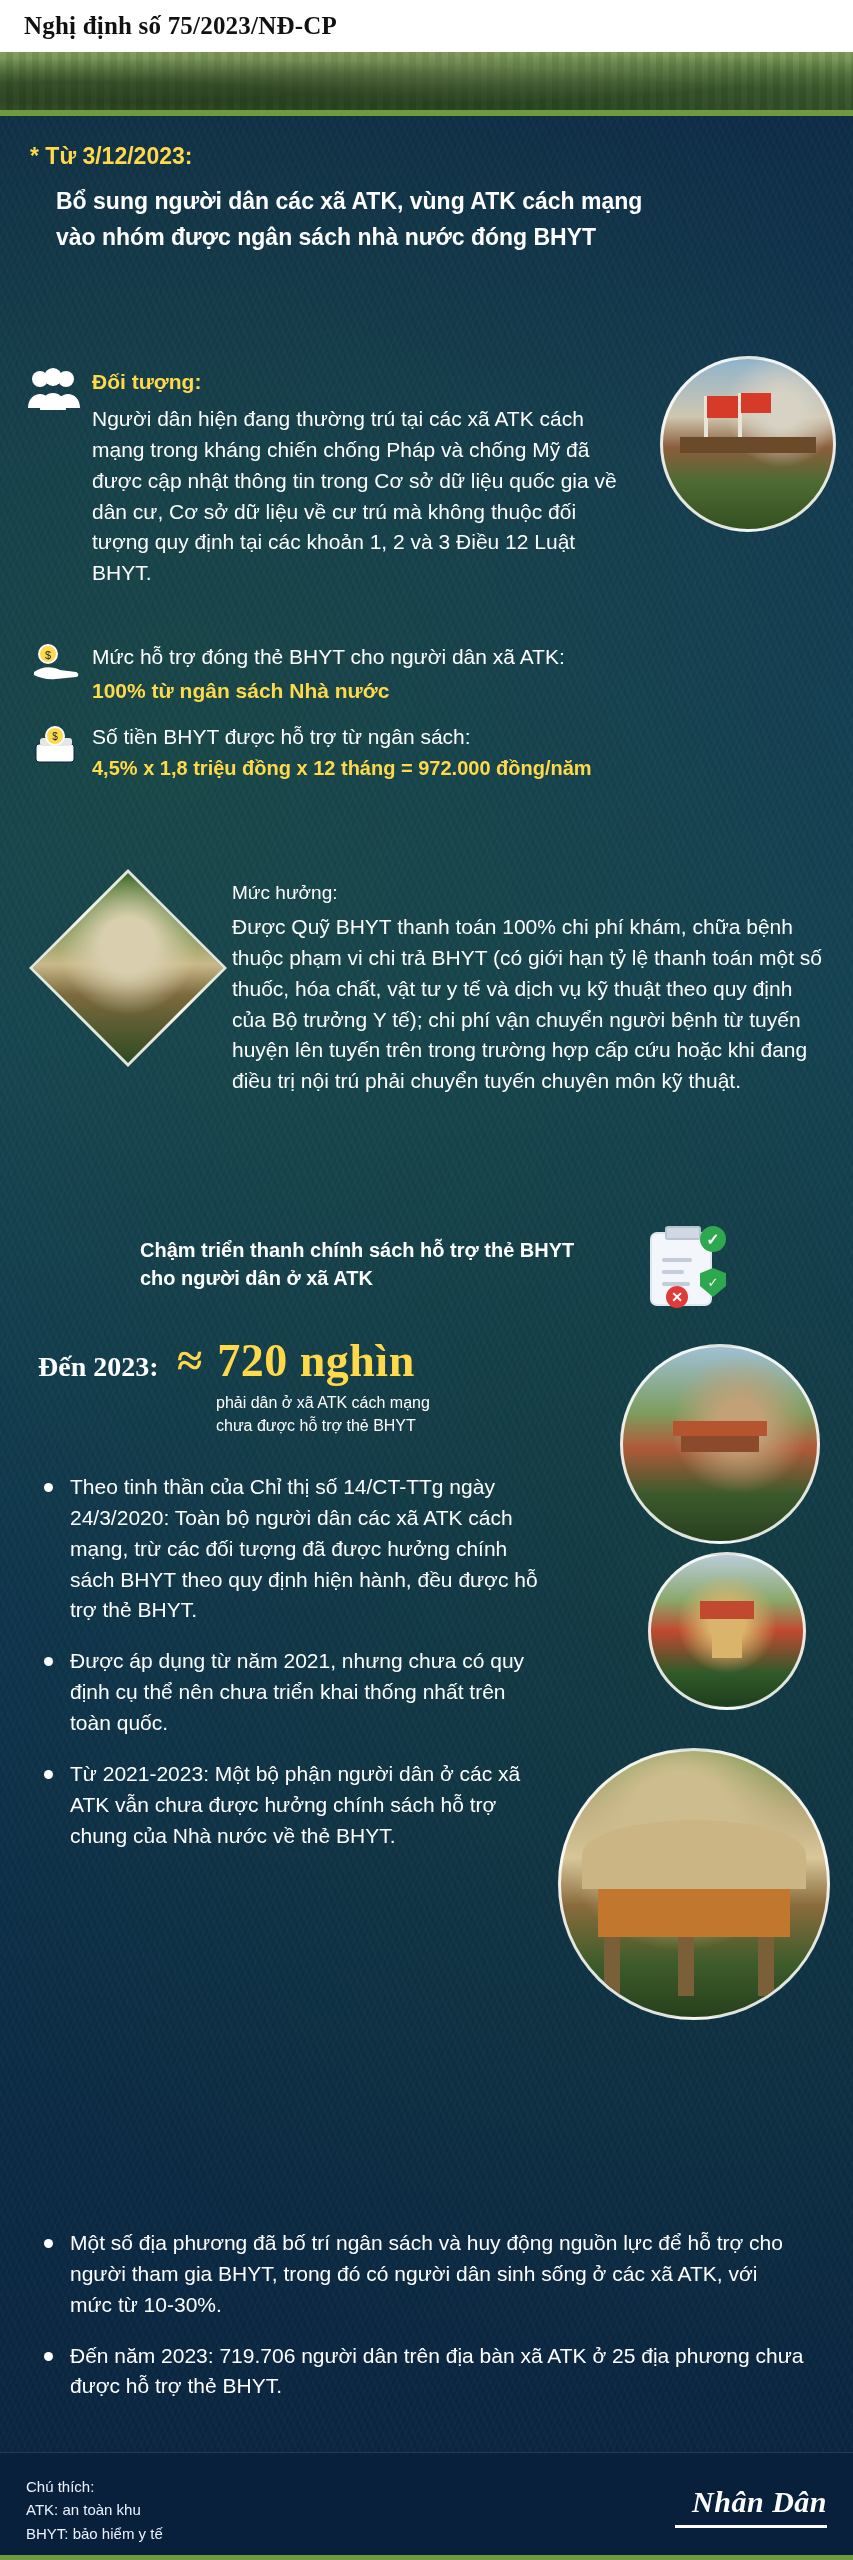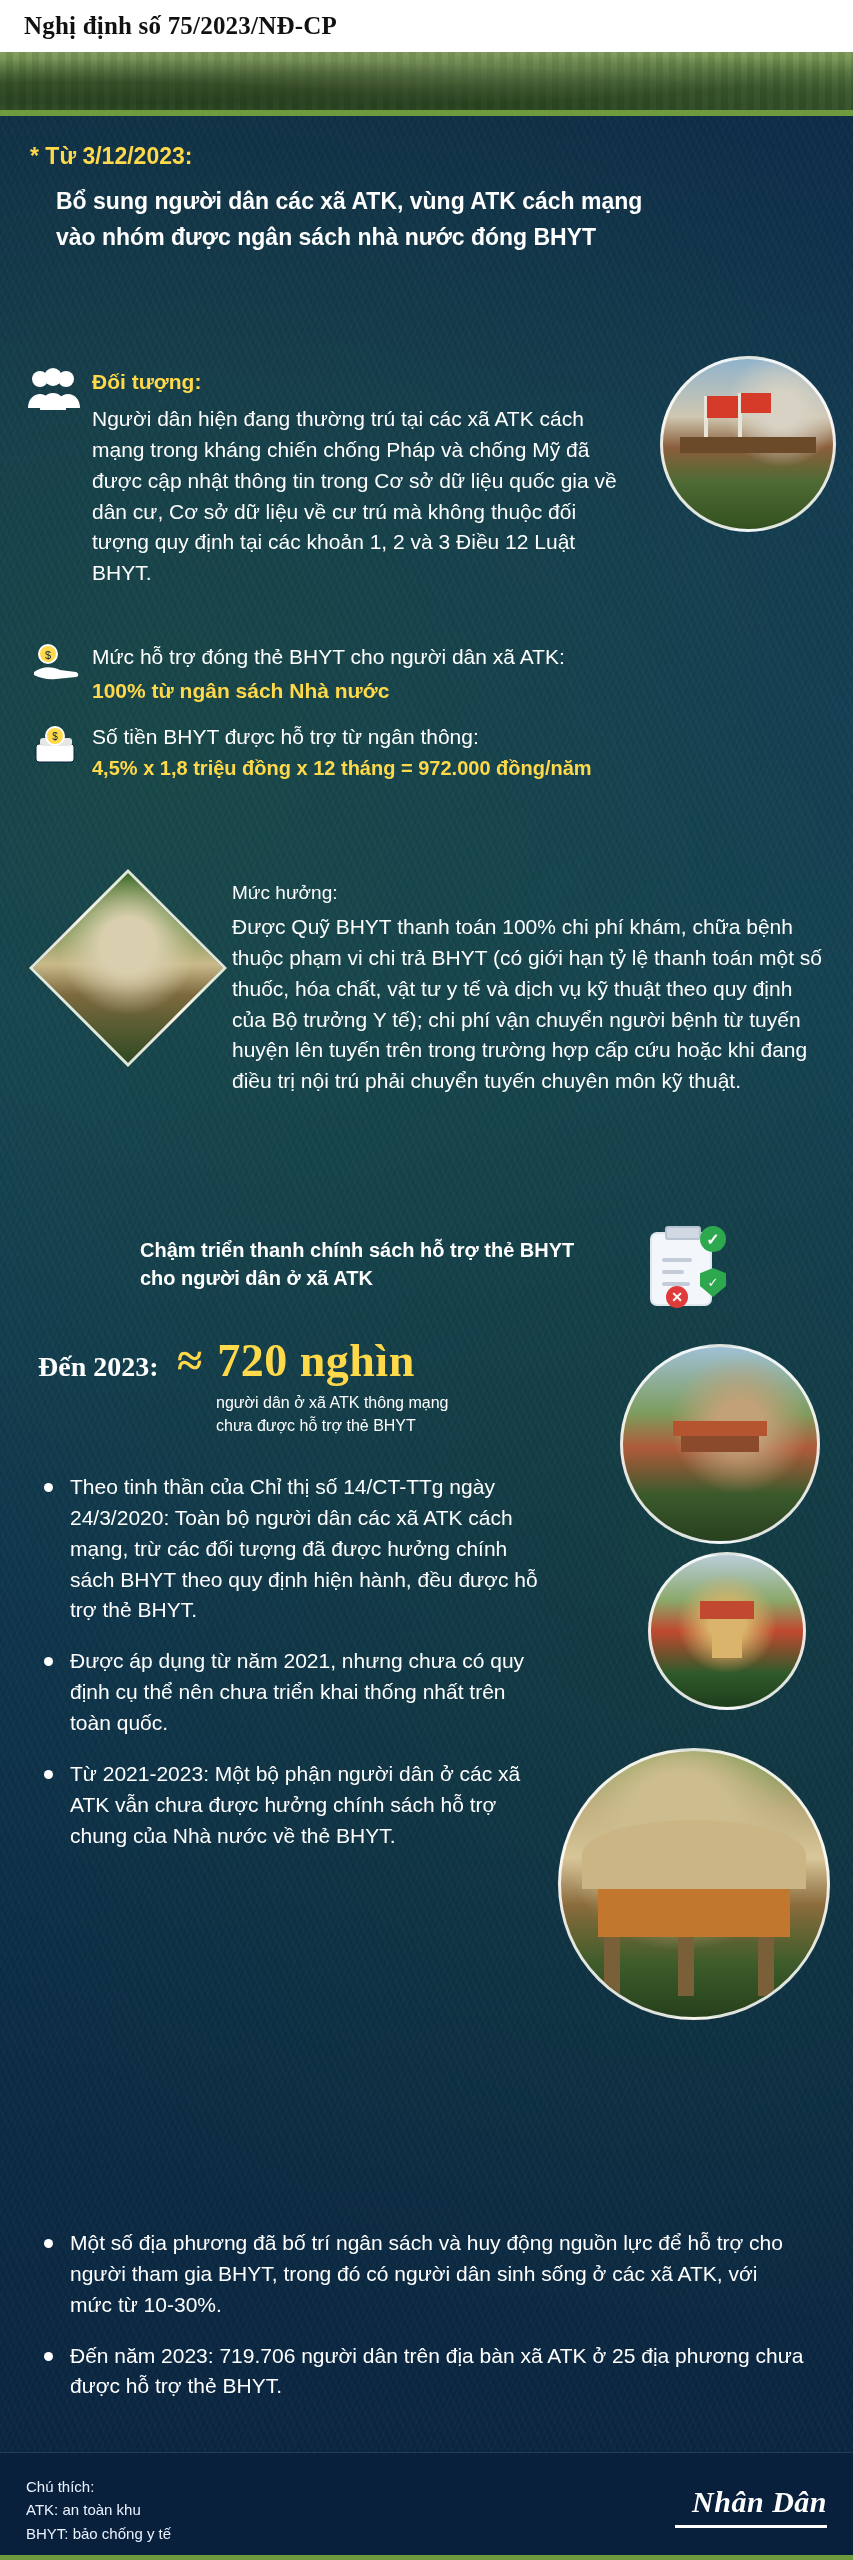--- a/index.html
+++ b/index.html
@@ -230,21 +230,21 @@
     <div class="body t-yellow" style="font-weight:bold; margin-top:3px;">100% từ ngân sách Nhà nước</div>
   </div>
 
   <svg class="icon" style="left:32px; top:726px;" width="48" height="42" viewBox="0 0 48 42">
     <rect x="4" y="18" width="38" height="18" rx="3" fill="#fff" stroke="#0a2340" stroke-width="1"></rect>
     <rect x="8" y="12" width="32" height="8" rx="3" fill="#e6e6e6"></rect>
     <circle cx="23" cy="10" r="9" fill="#ffd94a" stroke="#fff" stroke-width="2"></circle>
     <text x="23" y="14" font-size="10" fill="#0a2340" text-anchor="middle" font-family="Liberation Sans, sans-serif">$</text>
   </svg>
   <div class="block" style="left:92px; top:722px; width:740px;">
-    <div class="body">Số tiền BHYT được hỗ trợ từ ngân thông:</div>
+    <div class="body">Số tiền BHYT được hỗ trợ từ ngân sách:</div>
     <div class="t-yellow" style="font-weight:bold; font-size:20px; margin-top:4px;">4,5% x 1,8 triệu đồng x 12 tháng = 972.000 đồng/năm</div>
   </div>
 
   <div class="photo diamond ph-stilt" style="left:58px; top:898px; width:140px; height:140px;">
     <div class="inner ph-stilt"></div>
   </div>
   <div class="block" style="left:232px; top:882px; width:596px;">
     <div style="font-size:19px;">Mức hưởng:</div>
     <div class="body" style="margin-top:8px;">Được Quỹ BHYT thanh toán 100% chi phí khám, chữa bệnh thuộc phạm vi chi trả BHYT (có giới hạn tỷ lệ thanh toán một số thuốc, hóa chất, vật tư y tế và dịch vụ kỹ thuật theo quy định của Bộ trưởng Y tế); chi phí vận chuyển người bệnh từ tuyến huyện lên tuyến trên trong trường hợp cấp cứu hoặc khi đang điều trị nội trú phải chuyển tuyến chuyên môn kỹ thuật.</div>
   </div>
@@ -262,21 +262,21 @@
   <div class="check-circle" style="left:700px; top:1226px;">✓</div>
   <div class="shield" style="left:700px; top:1268px;">✓</div>
   <div class="red-x" style="left:666px; top:1286px;">✕</div>
 
   <div class="block" style="left:38px; top:1334px;">
     <span class="den2023">Đến 2023:</span>
     <span class="big-number" style="margin-left:14px;">≈</span>
     <span class="big-number" style="margin-left:10px;">720 nghìn</span>
   </div>
   <div class="block small" style="left:216px; top:1392px; width:330px;">
-    <div>người dân ở xã ATK thông mạng</div>
+    <div>phải dân ở xã ATK cách mạng</div>
     <div>chưa được hỗ trợ thẻ BHYT</div>
   </div>
 
   <div class="photo circle ringed ph-temple" style="left:620px; top:1344px; width:200px; height:200px;">
     <div style="position:absolute; left:30%; top:44%; width:40%; height:10%; background:#8c4a2c;"></div>
     <div style="position:absolute; left:26%; top:38%; width:48%; height:8%; background:#b4552f;"></div>
   </div>
   <div class="photo circle ringed ph-pavilion" style="left:648px; top:1552px; width:158px; height:158px;">
     <div style="position:absolute; left:32%; top:30%; width:36%; height:12%; background:#c0492f;"></div>
     <div style="position:absolute; left:40%; top:42%; width:20%; height:26%; background:#d9b46a;"></div>
@@ -312,20 +312,20 @@
     <div class="li body">
       <span class="bullet-dot"></span>
       <span>Đến năm 2023: 719.706 người dân trên địa bàn xã ATK ở 25 địa phương chưa được hỗ trợ thẻ BHYT.</span>
     </div>
   </div>
 
   <div class="footer">
     <div class="footer-note">
       <div>Chú thích:</div>
       <div>ATK: an toàn khu</div>
-      <div>BHYT: bảo chống y tế</div>
+      <div>BHYT: bảo hiểm y tế</div>
     </div>
     <div class="brand">Nhân Dân</div>
     <div class="brand-underline"></div>
     <div class="footer-strip"></div>
   </div>
 
 </div>
 
 </body></html>

